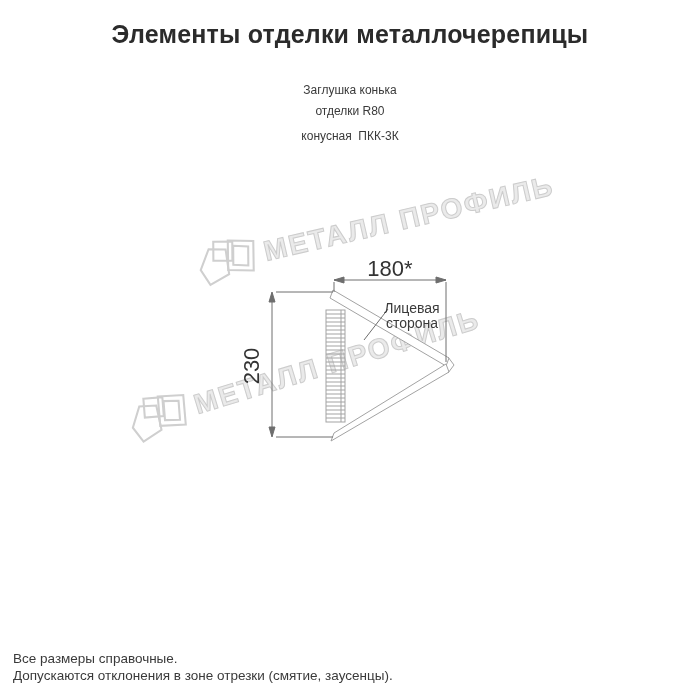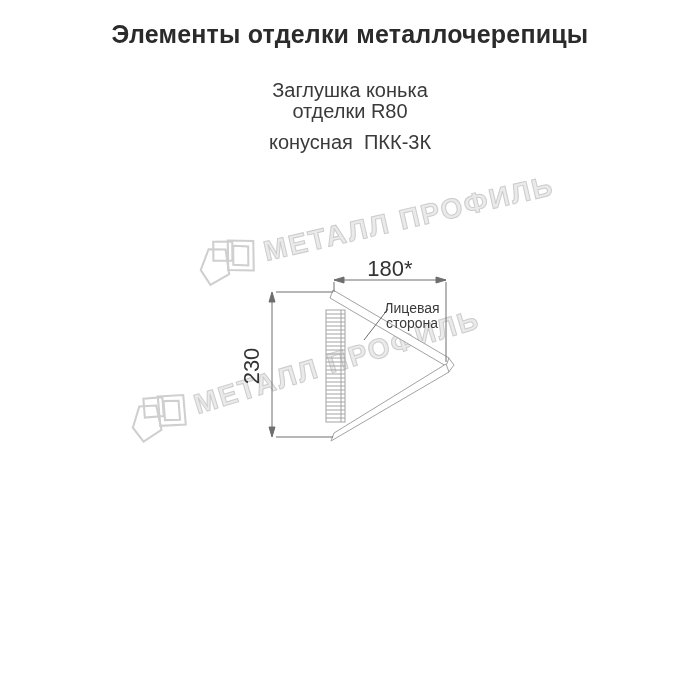--- a/index.html
+++ b/index.html
@@ -6,23 +6,23 @@
   .page{
     position:relative;width:700px;height:700px;background:#ffffff;overflow:hidden;
     font-family:"Liberation Sans", sans-serif;color:#3a3a3a;
   }
   .page-title{
     position:absolute;left:0;right:0;top:20px;text-align:center;
     font-size:25px;font-weight:bold;color:#2b2b2b;letter-spacing:0.2px;
   }
   .subtitle{
     position:absolute;left:0;right:0;top:80px;text-align:center;
-    font-size:20px;color:#3a3a3a;line-height:21px;
+    font-size:12px;color:#3a3a3a;line-height:21px;
   }
-  .subtitle .variant{display:block;margin-top:10px;}
+  .subtitle .variant{display:block;margin-top:4px;}
   
   .watermark{
     position:absolute;display:flex;align-items:center;gap:4px;
     transform-origin:left center;z-index:1;pointer-events:none;
   }
   .wm-1{left:196px;top:240px;transform:rotate(-13deg);}
   .wm-2{left:128px;top:398px;transform:rotate(-17deg);}
   .wm-text{
     font-size:28px;font-weight:bold;letter-spacing:2px;white-space:nowrap;
     color:#eaeaea;-webkit-text-stroke:1px #cccccc;
@@ -98,14 +98,18 @@
       <polygon points="32,42 29,52 35,52"></polygon>
       <polygon points="32,187 29,177 35,177"></polygon>
     </g>
     <text x="19" y="116" text-anchor="middle" font-size="22" fill="#333333" font-family="Liberation Sans, sans-serif" transform="rotate(-90 19 116)">230</text>
 
     <line x1="148" y1="59" x2="124" y2="90" stroke="#6e6e6e" stroke-width="1"></line>
     <text x="172" y="63" text-anchor="middle" font-size="14" fill="#3a3a3a" font-family="Liberation Sans, sans-serif">Лицевая</text>
     <text x="172" y="78" text-anchor="middle" font-size="14" fill="#3a3a3a" font-family="Liberation Sans, sans-serif">сторона</text>
   </svg>
 
+  <div class="footer">
+    <div>Все размеры справочные.</div>
+    <div>Допускаются отклонения в зоне отрезки (смятие, заусенцы).</div>
+  </div>
 
 </div>
 
 </body></html>

